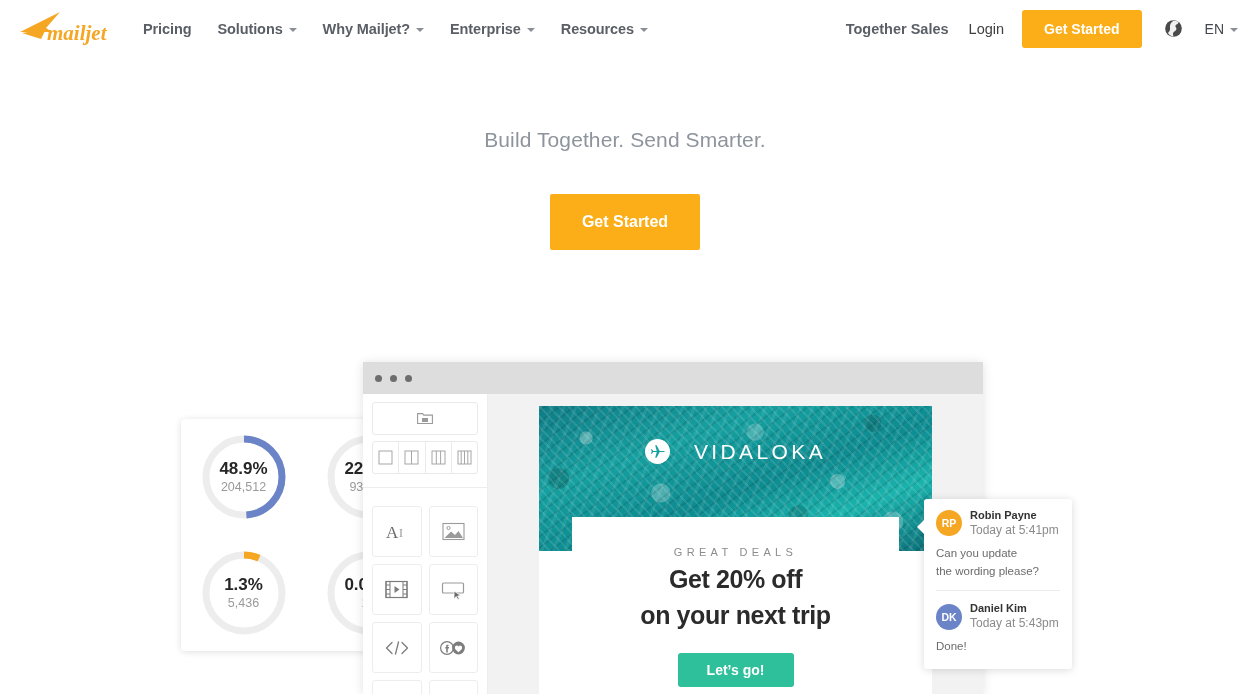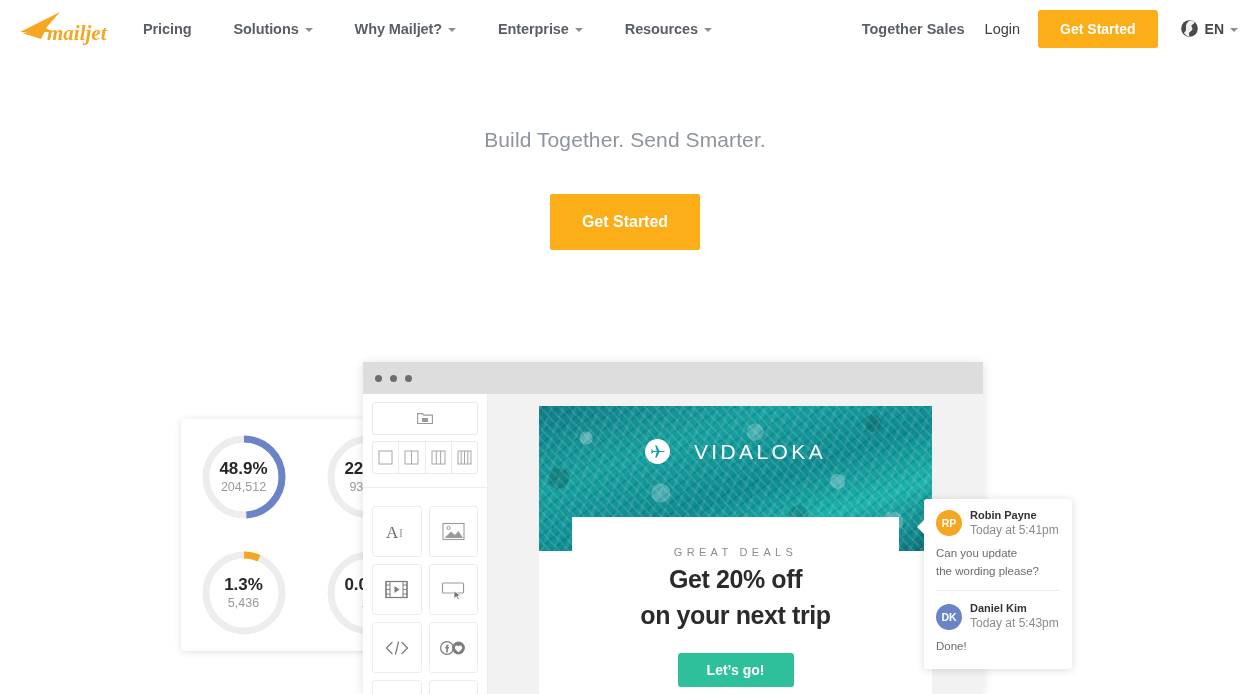--- a/index.html
+++ b/index.html
@@ -19,21 +19,21 @@
     display: flex; align-items: center;
   }
   .logo-wrap {
     position: absolute; left: 16px; top: 6px;
     width: 100px; height: 44px;
   }
   .logo-svg { display: block; }
 
   .nav {
     position: absolute; left: 130px; top: 0; height: 57px;
-    display: flex; align-items: center; gap: 16px;
+    display: flex; align-items: center; gap: 0px;
   }
   .nav-item {
     display: flex; align-items: center;
     font-size: 14.5px; font-weight: bold;
     color: #5a5f66;
     padding: 0 13px;
     cursor: pointer; white-space: nowrap;
     letter-spacing: -0.1px;
   }
   .caret {
@@ -65,22 +65,22 @@
     padding: 0 22px; height: 38px;
     line-height: 38px;
     cursor: pointer; white-space: nowrap;
   }
   .lang-wrap {
     display: flex; align-items: center;
     margin-left: 22px; cursor: pointer;
   }
   .globe-icon { width: 19px; height: 19px; display:block; }
   .lang-label {
-    font-size: 14px; font-weight: bold; color: #44484e;
-    margin-left: 6px;
+    font-size: 14px; font-weight: normal; color: #44484e;
+    margin-left: 22px;
   }
   .lang-caret {
     width: 0; height: 0;
     border-left: 4px solid transparent;
     border-right: 4px solid transparent;
     border-top: 4.5px solid #8a8f96;
     margin-left: 6px; margin-top: 2px;
   }
 
   

